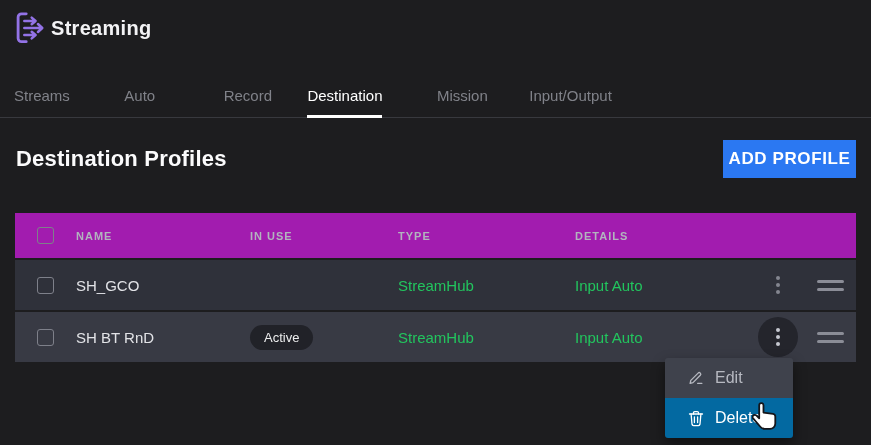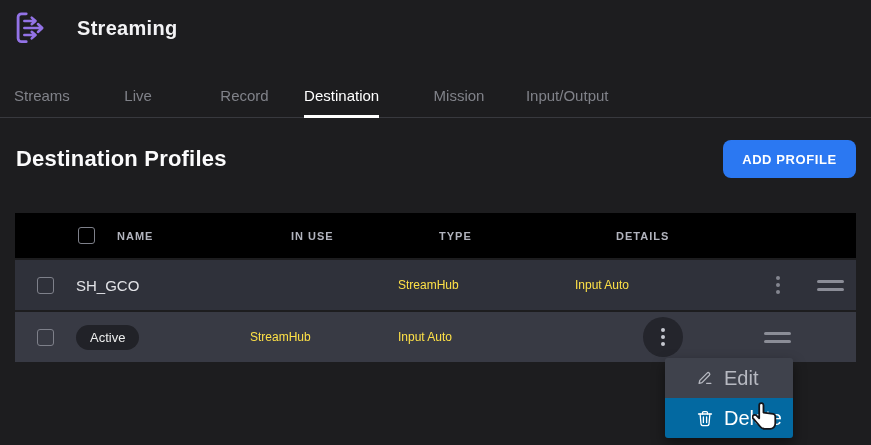--- a/index.html
+++ b/index.html
@@ -8,21 +8,21 @@
     position: relative;
     background: #1d1d1f;
     font-family: "Liberation Sans", sans-serif;
     overflow: hidden;
     color: #e6e7ea;
   }
 
   
   .app-header {
     position: absolute; top: 8px; left: 13px;
-    display: flex; align-items: center; gap: 30px;
+    display: flex; align-items: center; gap: 4px;
   }
   .app-icon svg { display: block; }
   .app-title {
     font-size: 20px; font-weight: 700; color: #f3f3f5; letter-spacing: .3px;
   }
 
   
   .tab-bar {
     position: absolute; top: 84px; left: 0; width: 871px; height: 34px;
     border-bottom: 1px solid #38393e;
@@ -43,47 +43,47 @@
     height: 3px; background: #ffffff;
   }
 
   
   .section-head {
     position: absolute; top: 140px; left: 16px; right: 15px; height: 38px;
     display: flex; justify-content: space-between; align-items: center; gap: 14px;
   }
   .section-title { font-size: 22px; font-weight: 700; color: #fbfbfc; letter-spacing: .2px; }
   .add-btn {
-    width: 133px; height: 38px; border: none; border-radius: 8px;
+    width: 133px; height: 38px; border: none; border-radius: 0;
     background: #2b78f2; color: #ffffff;
-    font-family: inherit; font-size: 13px; font-weight: 700; letter-spacing: .6px;
+    font-family: inherit; font-size: 17px; font-weight: 700; letter-spacing: .6px;
     cursor: pointer;
   }
 
   
   .table { position: absolute; top: 213px; left: 15px; width: 841px; }
   .trow {
     display: grid;
     grid-template-columns: 61px 174px 148px 177px 175px 55px 1fr;
     align-items: center;
   }
-  .thead { height: 45px; background: #000000; padding-left: 41px; }
+  .thead { height: 45px; background: #a21caf; }
   .thead .col {
     font-size: 11px; font-weight: 700; color: #b2b4be; letter-spacing: 1px;
   }
   .drow { height: 52px; background: #2f313a; border-top: 2px solid #1d1d1f; }
   .drow.hl { background: #383a44; }
 
   .cb {
     display: inline-block; width: 17px; height: 17px; margin-left: 22px;
     border: 1.5px solid #7e808a; border-radius: 3px; background: transparent;
     cursor: pointer;
   }
   .cell-name { font-size: 15px; color: #e2e3e7; }
-  .cell-plain { font-size: 12px; color: #fde047; }
+  .cell-plain { font-size: 15px; color: #22c55e; }
 
   .badge {
     display: inline-block; padding: 5px 14px; border-radius: 15px;
     background: #212228; color: #eceded; font-size: 13px;
   }
 
   .kebab {
     display: flex; flex-direction: column; gap: 3px;
     align-items: center; justify-content: center;
     width: 40px; height: 40px; border-radius: 50%; margin: 0 auto;
@@ -100,21 +100,21 @@
   .handle i { width: 27px; height: 3px; border-radius: 2px; background: #8b8d97; }
 
   
   .context-menu {
     position: absolute; left: 665px; top: 358px; width: 128px;
     border-radius: 3px; overflow: hidden; z-index: 5;
     box-shadow: 0 6px 14px rgba(0,0,0,.45);
   }
   .mi {
     height: 40px; display: flex; align-items: center;
-    padding-left: 32px; gap: 11px; font-size: 20px; cursor: pointer;
+    padding-left: 23px; gap: 11px; font-size: 16px; cursor: pointer;
   }
   .mi svg { flex: 0 0 auto; }
   .mi-edit { background: #3f424c; color: #b7b9c1; }
   .mi-delete { background: #0369a1; color: #ffffff; }
 
   
   .cursor { position: absolute; left: 752px; top: 401px; z-index: 9; pointer-events: none; }
 </style>
 </head>
 <body>
@@ -126,21 +126,21 @@
       <path d="M12 12.5 H23.5 M19.8 9 L23.9 12.5 L19.8 16" stroke="#9373e6" stroke-width="2.7" stroke-linecap="round" stroke-linejoin="round"></path>
       <path d="M12 20 H30.5 M26.4 15.8 L31 20 L26.4 24.2" stroke="#9373e6" stroke-width="2.7" stroke-linecap="round" stroke-linejoin="round"></path>
       <path d="M12 27.5 H23.5 M19.8 24 L23.9 27.5 L19.8 31" stroke="#9373e6" stroke-width="2.7" stroke-linecap="round" stroke-linejoin="round"></path>
     </svg>
   </span>
   <span class="app-title">Streaming</span>
 </div>
 
 <div class="tab-bar">
   <span class="tab">Streams</span>
-  <span class="tab">Live</span>
+  <span class="tab">Auto</span>
   <span class="tab">Record</span>
   <span class="tab active">Destination</span>
   <span class="tab">Mission</span>
   <span class="tab">Input/Output</span>
 </div>
 
 <div class="section-head">
   <span class="section-title">Destination Profiles</span>
   <button class="add-btn">ADD PROFILE</button>
 </div>
@@ -169,20 +169,21 @@
         <i></i>
       </span>
     <span class="handle">
         <i></i>
         <i></i>
       </span>
   </div>
 
   <div class="trow drow hl">
     <span class="cb"></span>
+    <span class="cell-name">SH BT RnD</span>
     <span><span class="badge">Active</span></span>
     <span class="cell-plain">StreamHub</span>
     <span class="cell-plain">Input Auto</span>
     <span class="kebab">
         <i></i>
         <i></i>
         <i></i>
       </span>
     <span class="handle">
         <i></i>

